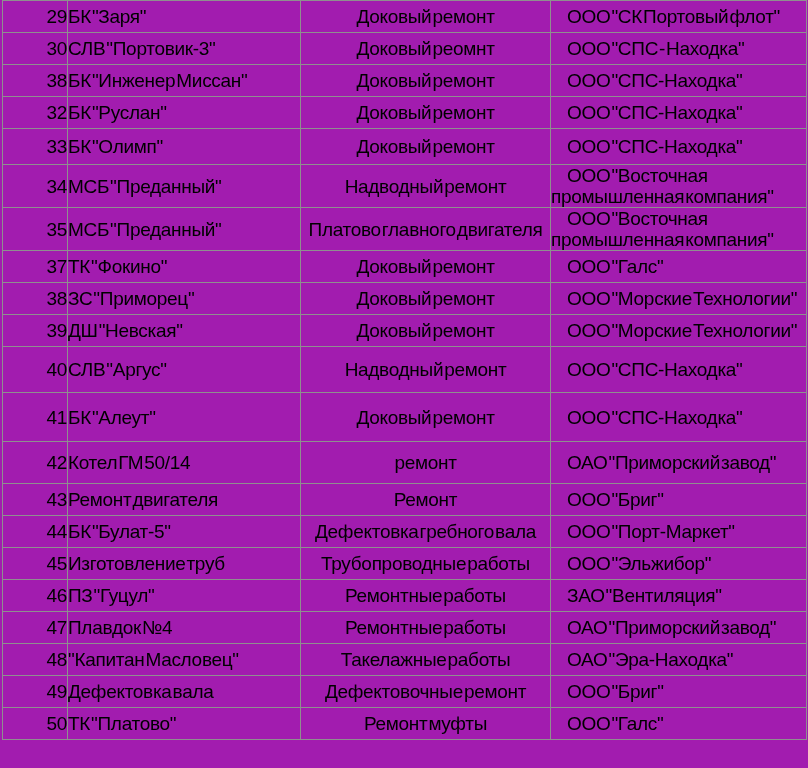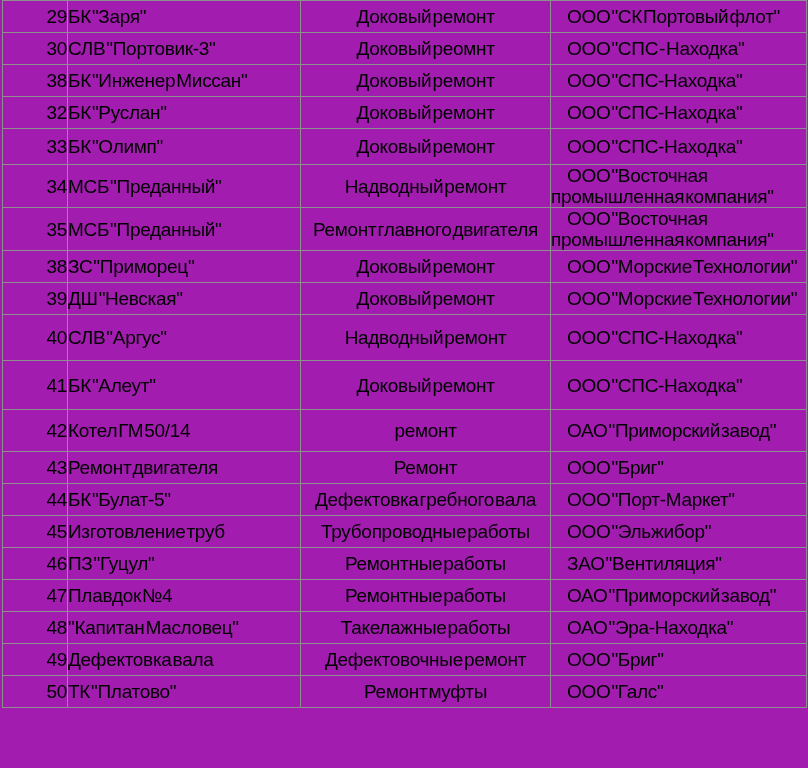--- a/index.html
+++ b/index.html
@@ -99,23 +99,29 @@
         <tr style="height: 42px;">
     <td class="c-num">34</td>
     <td class="c-obj">МСБ "Преданный"</td>
     <td class="c-work">Надводный ремонт</td>
     <td class="c-comp">ООО "Восточная
 промышленная компания"</td>
   </tr>
         <tr style="height: 41px;">
     <td class="c-num">35</td>
     <td class="c-obj">МСБ "Преданный"</td>
-    <td class="c-work">Ремонт главного двигателя</td>
+    <td class="c-work">Платово главного двигателя</td>
     <td class="c-comp">ООО "Восточная
 промышленная компания"</td>
+  </tr>
+        <tr style="height: 32px;">
+    <td class="c-num">37</td>
+    <td class="c-obj">ТК "Фокино"</td>
+    <td class="c-work">Доковый ремонт</td>
+    <td class="c-comp">ООО "Галс"</td>
   </tr>
         <tr style="height: 32px;">
     <td class="c-num">38</td>
     <td class="c-obj">ЗС "Приморец"</td>
     <td class="c-work">Доковый ремонт</td>
     <td class="c-comp">ООО "Морские Технологии"</td>
   </tr>
         <tr style="height: 32px;">
     <td class="c-num">39</td>
     <td class="c-obj">ДШ "Невская"</td>

